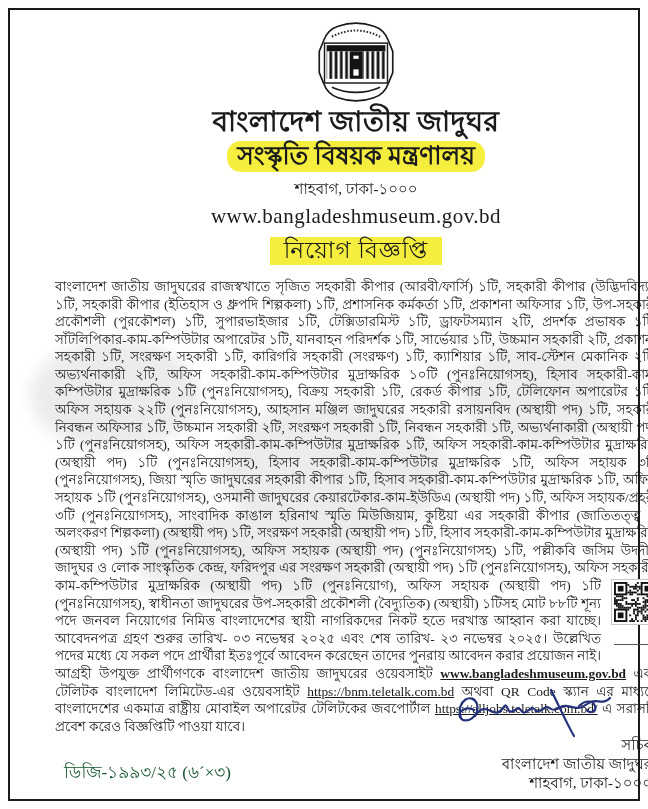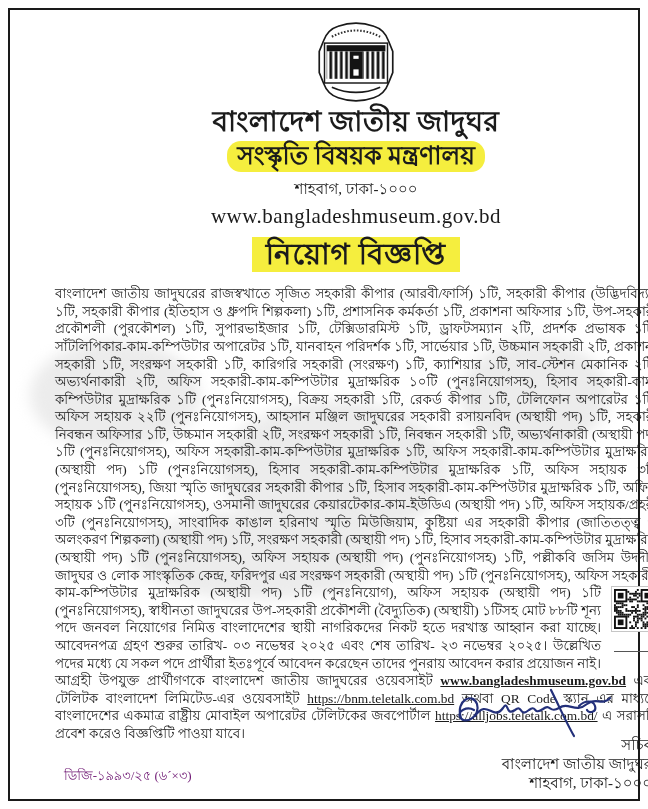--- a/index.html
+++ b/index.html
@@ -13,34 +13,34 @@
   .wm2{left:210px;top:390px;width:230px;height:140px;}
   .wm3{left:450px;top:330px;width:150px;height:110px;}
   .wm4{left:120px;top:500px;width:260px;height:90px;}
   header{position:relative;text-align:center;padding-top:10px;z-index:1;}
   .logo{display:block;margin:0 auto;width:82px;height:84px;}
   .org-name{font-size:28px;line-height:1.15;font-weight:bold;letter-spacing:.5px;margin-top:2px;}
   .ministry{display:inline-block;font-size:25px;line-height:1.15;font-weight:bold;
             background:#f5ee3e;padding:1px 10px;margin-top:3px;border-radius:14px;}
   .addr{font-size:15px;margin-top:5px;}
   .site{font-size:21px;margin-top:2px;letter-spacing:.5px;}
-  .notice-title{display:inline-block;font-size:29px;font-weight:bold;letter-spacing:1px;
+  .notice-title{display:inline-block;font-size:23px;font-weight:normal;letter-spacing:1px;
                 background:#f5ee3e;padding:0 14px;margin-top:8px;line-height:1.2;}
   .body-wrap{position:relative;margin:10px 13px 0 13px;z-index:1;}
   .notice-body{font-size:13.4px;line-height:17.6px;text-align:justify;text-justify:inter-word;}
   .doclink{color:#1b1b1b;text-decoration:underline;}
   .doclink.bold{font-weight:bold;}
   .qr-float{float:right;clear:right;width:46px;margin:2px 0 4px 10px;text-align:center;shape-outside:margin-box;}
   .qr-box{border:1px solid #c6c6c6;background:#fff;padding:2px;display:inline-block;}
   .qr-box svg{display:block;}
   .qr-underline{width:40px;border-top:1.5px solid #555;margin:14px auto 0 auto;}
   .sig-block{position:absolute;right:18px;bottom:6px;width:240px;text-align:right;z-index:2;}
   .sig-scribble{display:block;margin:0 auto -6px auto;}
   .sig-line{font-size:15px;line-height:19px;}
-  .footer-ref{position:absolute;left:22px;bottom:12px;font-size:13px;color:#701a75;z-index:2;}
+  .footer-ref{position:absolute;left:22px;bottom:12px;font-size:17px;color:#14532d;z-index:2;}
 </style>
 </head>
 <body>
 
 <div class="page">
   <div class="sheet">
     <div class="wm wm1"></div>
     <div class="wm wm2"></div>
     <div class="wm wm3"></div>
     <div class="wm wm4"></div>

